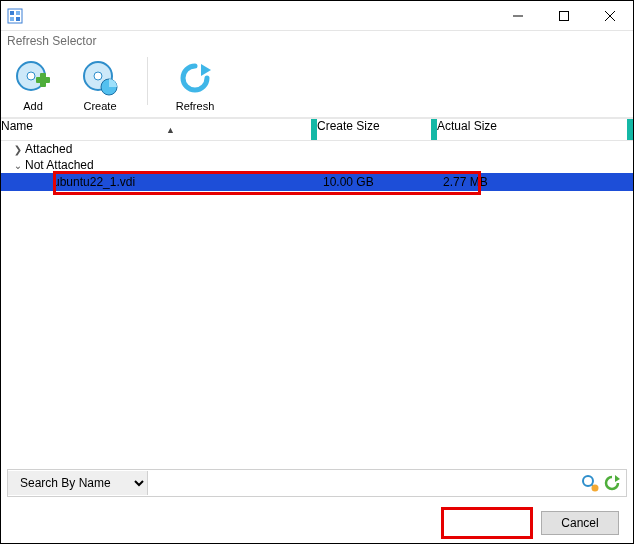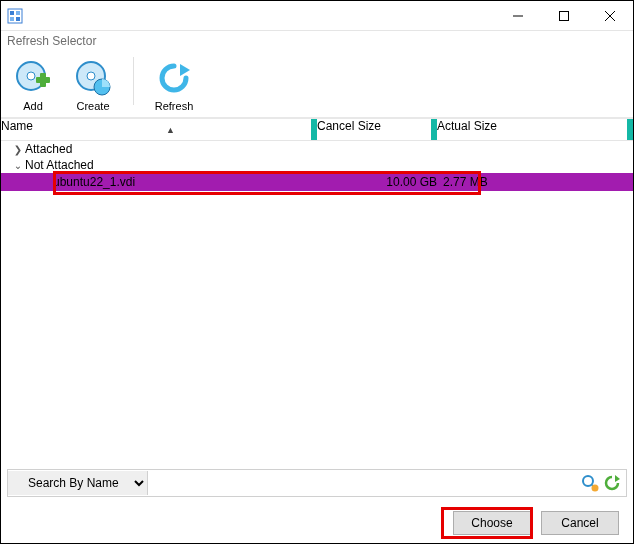--- a/index.html
+++ b/index.html
@@ -38,21 +38,21 @@
   .menubar {
     height: 20px;
     padding-left: 6px;
     color: #6d6d6d;
     display: flex;
     align-items: center;
   }
   .toolbar {
     height: 68px;
     display: flex;
-    gap: 12px;
+    gap: 19px;
     padding: 4px 8px 20px 8px;
     align-items: flex-start;
     border-bottom: 2px solid #e8e8e8;
   }
   .toolbtn {
     width: 48px;
     display: flex; flex-direction: column; align-items: center;
     gap: 2px;
     padding: 2px;
     border: 1px solid transparent;
@@ -91,42 +91,42 @@
     padding-left: 10px;
   }
   .treerow .expander {
     width: 14px; text-align:center; color:#555; font-size:10px;
   }
   .treerow .label { white-space: nowrap; }
   .filerow {
     height: 18px;
     display: flex;
     align-items: center;
-    background: #a21caf;
+    background: #1d4ed8;
   }
   .filerow .c-name { width: 316px; padding-left: 52px; }
-  .filerow .c-vsize { width: 120px; padding-left: 6px; text-align: right; }
+  .filerow .c-vsize { width: 120px; padding-left: 6px; }
   .filerow .c-asize { flex:1; padding-left: 6px; }
   .highlight-row {
     position: absolute;
     border: 3px solid #e60000;
     pointer-events: none;
   }
   .searchbar {
     height: 28px;
     margin: 6px;
     border: 1px solid #d0d0d0;
     display: flex;
     align-items: center;
     padding-right: 4px;
   }
   .searchbar select {
     border: none; height: 24px; width: 140px; font-size:12px;
     border-right: 1px solid #d0d0d0;
-    padding-left: 16px;
+    padding-left: 8px;
   }
   .searchbar input {
     flex:1; border:none; height:24px; padding:0 6px; font-size:12px; outline:none;
   }
   .iconbtn { width:20px; height:20px; display:flex; align-items:center; justify-content:center; margin-left:2px; }
   .bottombar {
     height: 40px;
     display: flex;
     justify-content: flex-end;
     align-items: center;
@@ -218,21 +218,21 @@
     </span>
     <span class="lbl">Refresh</span>
   </div>
 </div>
 
 <div class="listheader">
   <div class="col col-name">
     <span>Name</span>
     <span class="sort-caret">▲</span>
   </div>
-  <div class="col col-vsize">Cancel Size</div>
+  <div class="col col-vsize">Create Size</div>
   <div class="col col-asize">Actual Size</div>
 </div>
 
 <div class="listbody">
   <div class="treerow">
     <span class="expander">❯</span>
     <span class="label">Attached</span>
   </div>
   <div class="treerow">
     <span class="expander">⌄</span>
@@ -261,15 +261,14 @@
   <div class="iconbtn">
     <svg width="18" height="18" viewBox="0 0 18 18">
       <path d="M9 3 A6 6 0 1 0 15 9" fill="none" stroke="#4fae3b" stroke-width="2.5"></path>
       <polygon points="12,1 17,5 12,8" fill="#4fae3b"></polygon>
     </svg>
   </div>
 </div>
 
 <div class="bottombar">
   <div class="highlight-btn" style="right:100px; top:4px; width:92px; height:32px;"></div>
-  <div class="btn underline-first">Choose</div>
   <div class="btn underline-first">Cancel</div>
 </div>
 
 </body></html>

